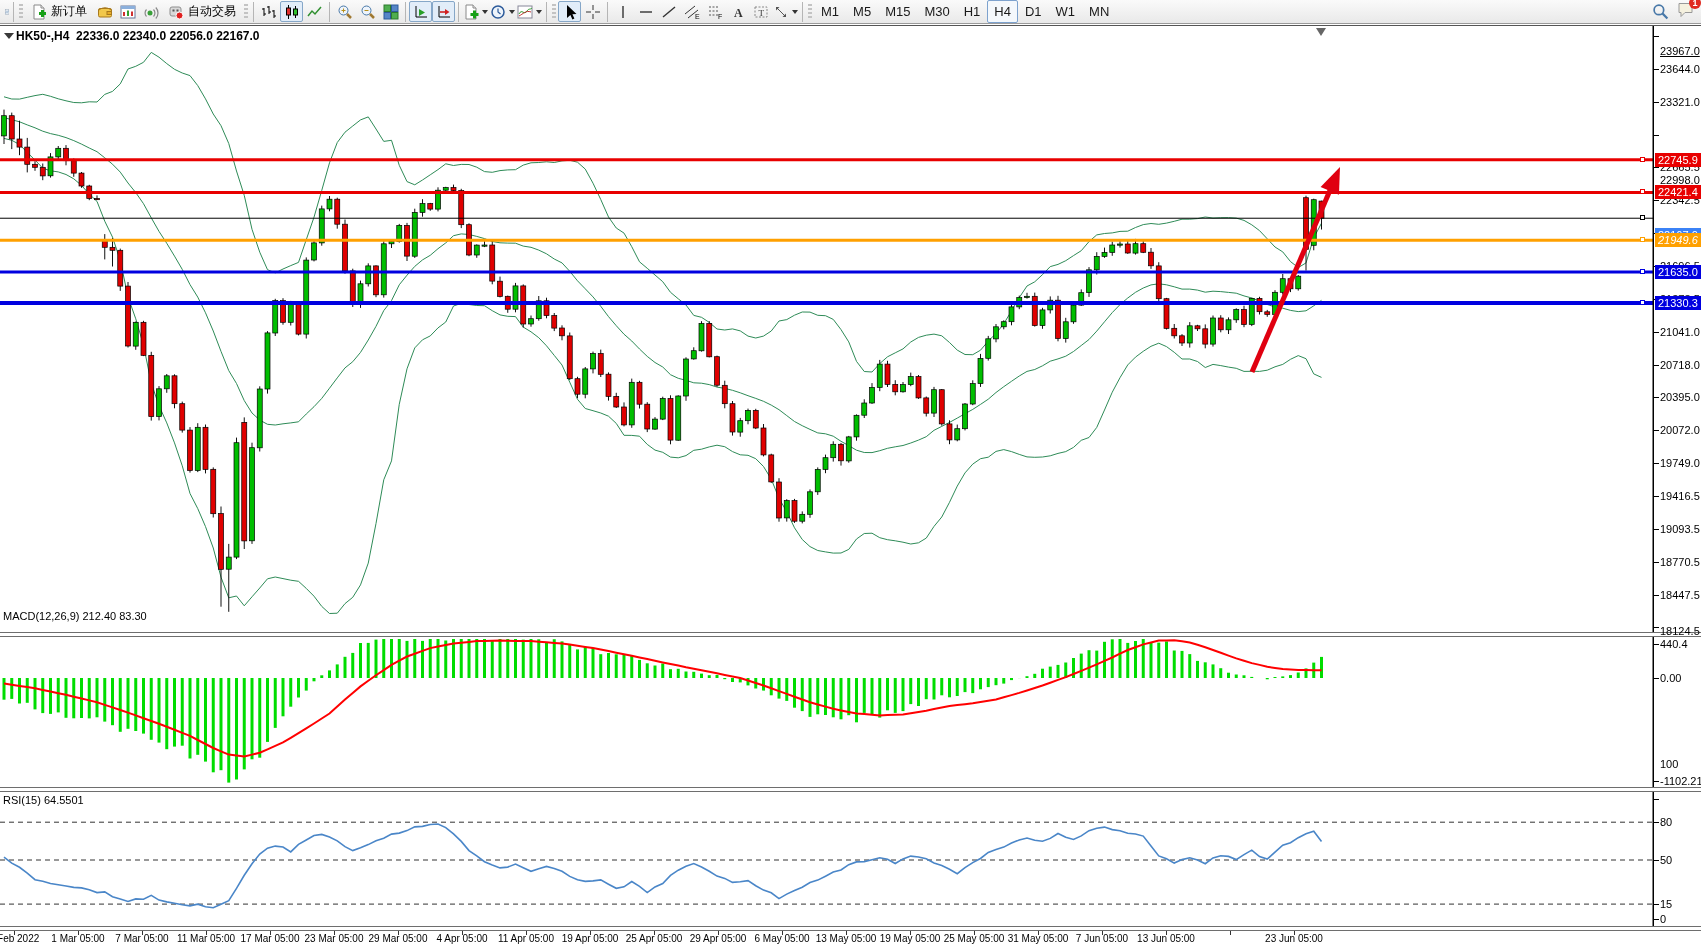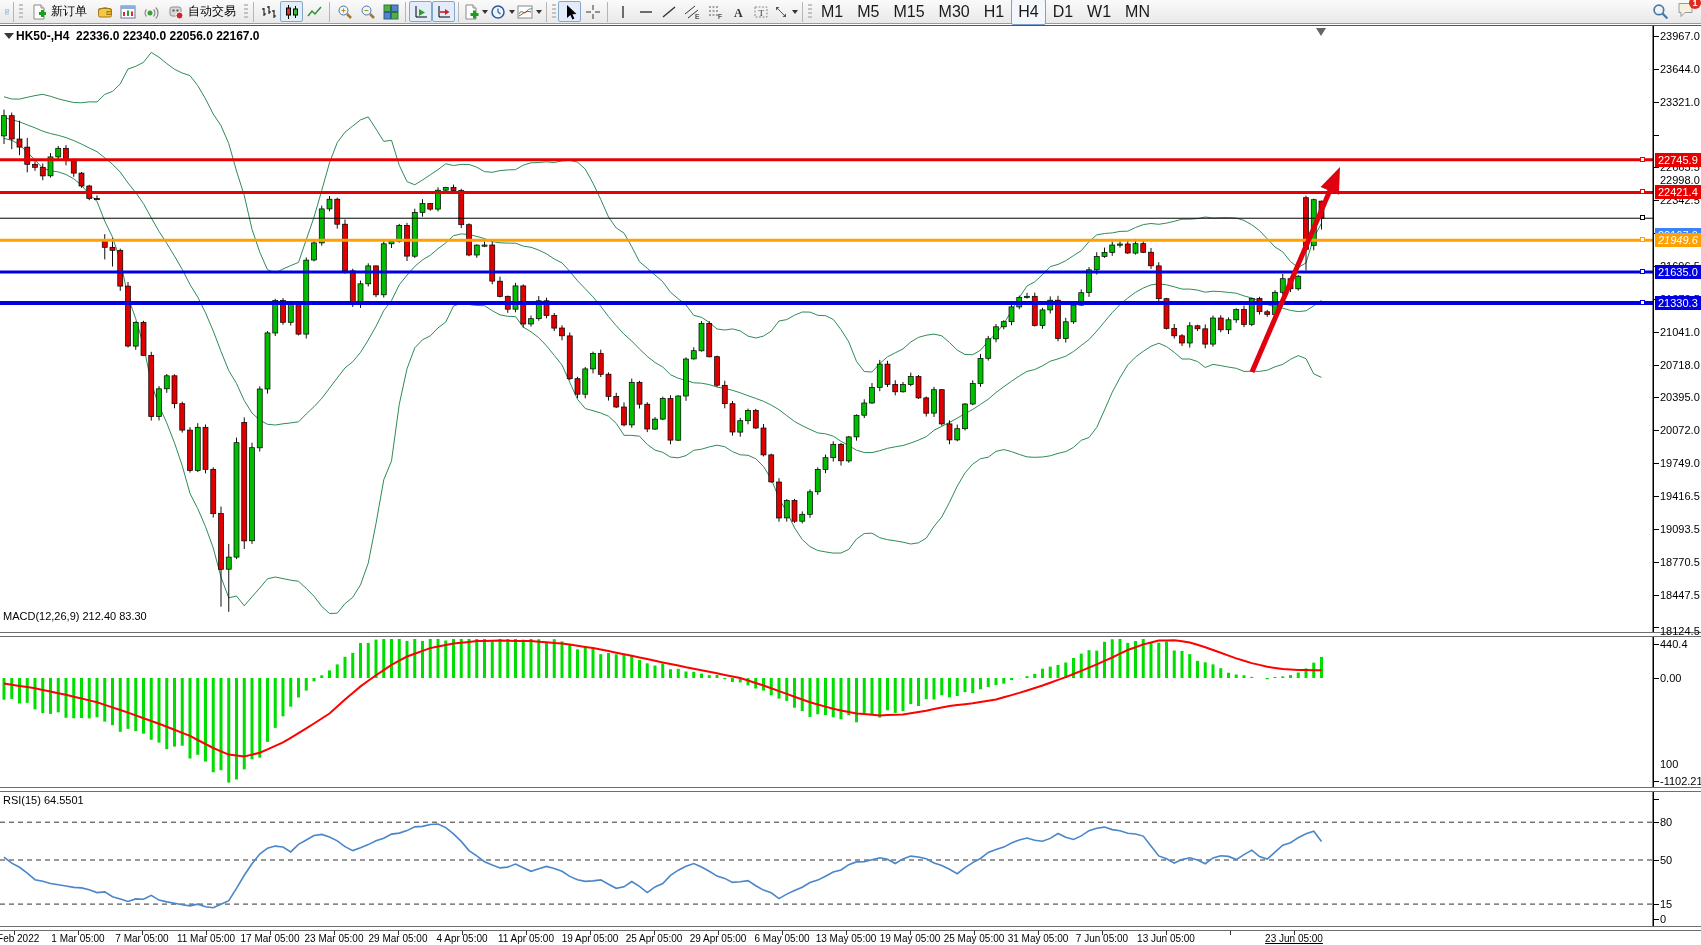--- a/index.html
+++ b/index.html
@@ -12,21 +12,21 @@
   .tbtn{height:21px;min-width:23px;display:flex;align-items:center;justify-content:center;
     border:1px solid transparent;border-radius:2px;box-sizing:border-box;flex:none;}
   .tbtn.pressed{background:#e2edf9;border-color:#86a7c8;}
   .tbtn.text{padding:0 5px;gap:4px;font-size:12px;color:#000;}
   .tbtn .caret{width:0;height:0;border-left:3px solid transparent;border-right:3px solid transparent;
     border-top:4px solid #333;margin-left:3px;}
   .sep{width:1px;height:20px;background:#b5b5b5;margin:0 3px;flex:none;}
   .grip{width:4px;height:16px;margin:0 2px;flex:none;
     background:repeating-linear-gradient(180deg,#c3c3c3 0 2px,transparent 2px 4px);}
   .tf-group{display:flex;align-items:center;}
-  .tf{font-size:16px;color:#1a1a1a;padding:3px 6px;border:1px solid transparent;border-radius:2px;flex:none;}
+  .tf{font-size:13px;color:#1a1a1a;padding:3px 6px;border:1px solid transparent;border-radius:2px;flex:none;}
   .tf.active{background:#f4f8fc;border-color:#7da2ce;}
   .tb-right{position:absolute;right:6px;top:1px;display:flex;align-items:center;gap:8px;}
   .chat-badge{position:absolute;right:-6px;top:-4px;background:#e02a20;color:#fff;font-size:9px;
     width:12px;height:12px;border-radius:7px;display:flex;align-items:center;justify-content:center;font-weight:bold;}
   .chart-title{position:absolute;left:16px;top:29px;font-size:12px;font-weight:bold;color:#000;z-index:30;}
   .oneclick{position:absolute;left:4px;top:33px;width:0;height:0;z-index:30;
     border-left:5px solid transparent;border-right:5px solid transparent;border-top:6px solid #3a3a3a;}
   .pane-label{position:absolute;left:3px;font-size:11px;color:#000;z-index:30;}
   .divider{position:absolute;left:0;width:1701px;height:5px;box-sizing:border-box;
     border-top:1px solid #6e6e6e;border-bottom:1px solid #6e6e6e;background:#fff;z-index:25;}
@@ -846,21 +846,21 @@
 <div id="time-axis"></div>
 <div id="badges"></div>
 
 <div class="handle" style="left: 1640px; top: 156.625px; border: 1px solid rgb(232, 0, 0);"></div>
 <div class="handle" style="left: 1640px; top: 189.478px; border: 1px solid rgb(232, 0, 0);"></div>
 <div class="handle" style="left: 1640px; top: 215.234px; border: 1px solid rgb(0, 0, 0);"></div>
 <div class="handle" style="left: 1640px; top: 237.243px; border: 1px solid rgb(255, 160, 0);"></div>
 <div class="handle" style="left: 1640px; top: 269.094px; border: 1px solid rgb(0, 0, 224);"></div>
 <div class="handle" style="left: 1640px; top: 299.942px; border: 1px solid rgb(0, 0, 224);"></div>
 <div class="atick" style="top: 36px;"></div>
-<div class="alabel" style="top: 30px;">23967.0</div>
+<div class="alabel" style="top: 45px; text-decoration: underline;">23967.0</div>
 <div class="atick" style="top: 68.86px;"></div>
 <div class="alabel" style="top: 62.86px;">23644.0</div>
 <div class="atick" style="top: 101.72px;"></div>
 <div class="alabel" style="top: 95.72px;">23321.0</div>
 <div class="atick" style="top: 134.58px;"></div>
 <div class="alabel" style="top: 139px; margin-top: 35px;">22998.0</div>
 <div class="atick" style="top: 167.44px;"></div>
 <div class="alabel" style="top: 161.44px;">22665.5</div>
 <div class="atick" style="top: 200.3px;"></div>
 <div class="alabel" style="top: 194.3px;">22342.5</div>
@@ -946,13 +946,13 @@
 <div class="tlabel" style="left: 974px;">25 May 05:00</div>
 <div class="ttick" style="left: 1038px;"></div>
 <div class="tlabel" style="left: 1038px;">31 May 05:00</div>
 <div class="ttick" style="left: 1102px;"></div>
 <div class="tlabel" style="left: 1102px;">7 Jun 05:00</div>
 <div class="ttick" style="left: 1166px;"></div>
 <div class="tlabel" style="left: 1166px;">13 Jun 05:00</div>
 <div class="ttick" style="left: 1230px;"></div>
 <div class="tlabel" style="left: 1230px; margin-top: 24px;">17 Jun 05:00</div>
 <div class="ttick" style="left: 1294px;"></div>
-<div class="tlabel" style="left: 1294px; text-decoration: underline;">23 Jun 05:00</div>
+<div class="tlabel" style="left: 1294px;">23 Jun 05:00</div>
 
 </body></html>

